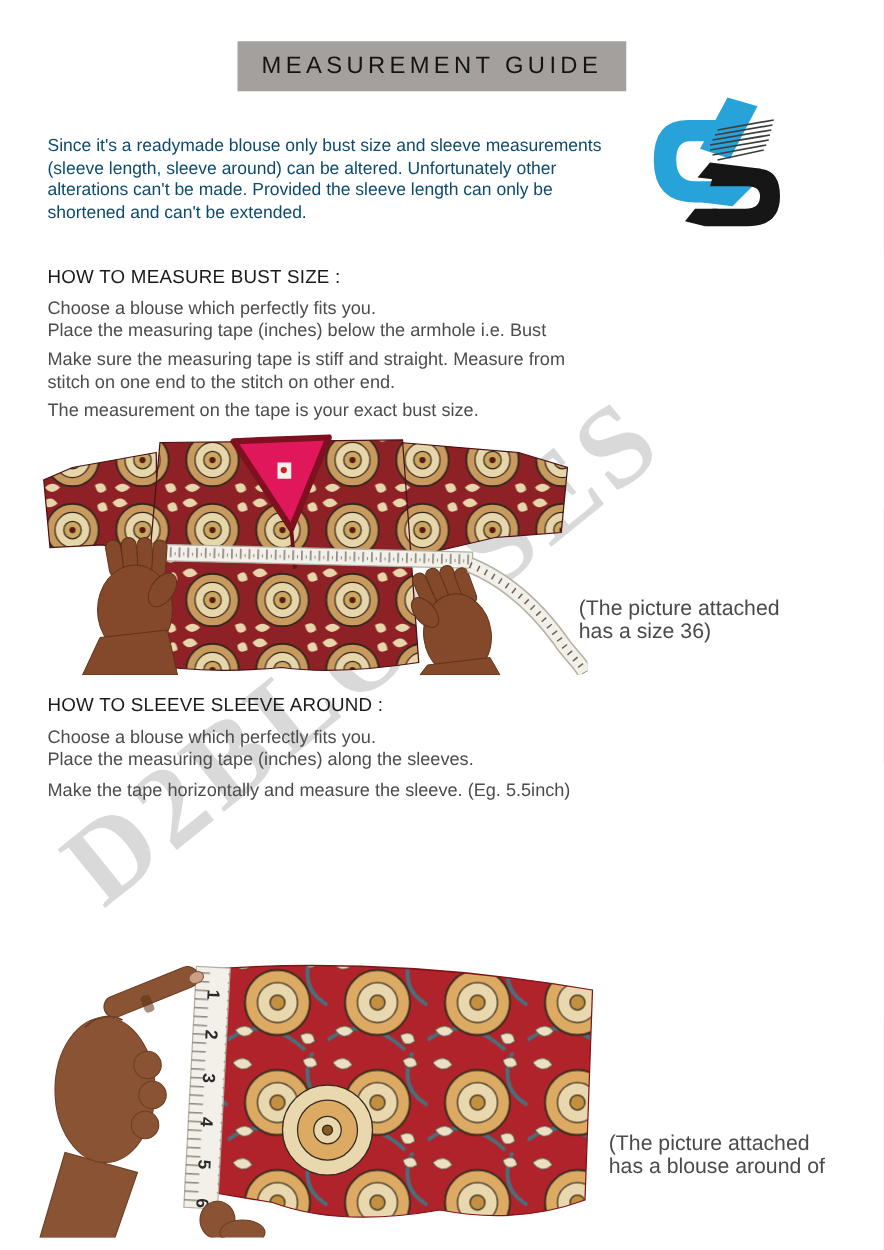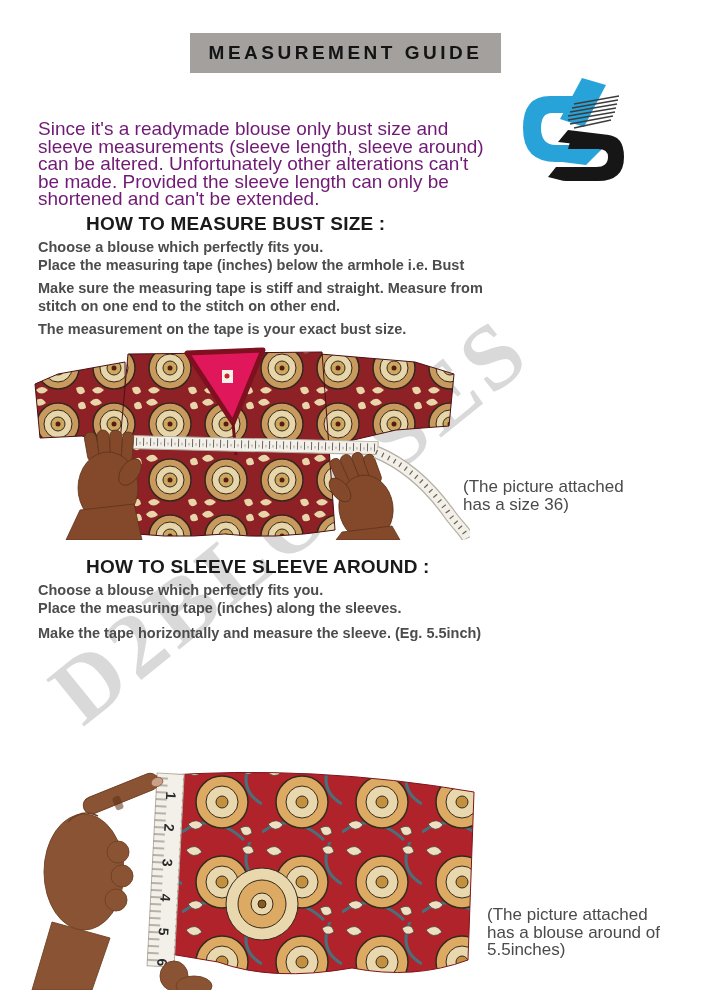--- a/index.html
+++ b/index.html
@@ -16,32 +16,32 @@
     font-size:92px;letter-spacing:5px;white-space:nowrap;
     color:rgba(128,128,128,0.30);
     transform:rotate(-39deg);transform-origin:0 60%;
     pointer-events:none;user-select:none;
   }
   .z2{z-index:2;}
   
   .title-box{
     left:190px;top:33px;width:311px;height:40px;
     background:#a3a09e;color:#141414;
-    font-size:19px;font-weight:bold;letter-spacing:3.5px;
+    font-size:19px;font-weight:normal;letter-spacing:3.5px;
     text-align:center;line-height:40px;
   }
   
-  .intro{left:38px;top:120px;width:452px;font-size:19px;line-height:17.5px;color:#701a75;}
-  
-  .sec-head{font-size:19px;font-weight:bold;color:#1a1a1a;letter-spacing:0.2px;margin-left:48px;}
+  .intro{left:38px;top:108px;width:452px;font-size:14px;line-height:17.5px;color:#0c4a6e;}
+  
+  .sec-head{font-size:15px;font-weight:normal;color:#1a1a1a;letter-spacing:0.2px;}
   .bust-head{left:38px;top:213px;}
   .sleeve-head{left:38px;top:556px;}
   
   .steps{font-size:14.5px;line-height:17.5px;color:#4c4c4c;}
-  .steps p{margin:0;font-weight:bold;}
+  .steps p{margin:0;}
   .bust-steps{left:38px;top:239px;width:447px;}
   .sleeve-steps{left:38px;top:582px;width:567px;}
   .gap6{margin-top:6px !important;}
   .gap8{margin-top:8px !important;}
   .w435{width:435px;}
   
   .caption{font-size:17px;line-height:17.5px;color:#4a4a4a;}
   .cap-bust{left:463px;top:478px;width:175px;}
   .cap-sleeve{left:487px;top:906px;width:190px;}
   
@@ -231,16 +231,15 @@
       <g fill="#8a5434" stroke="#6e3f24" stroke-width="0.9">
         <ellipse cx="152" cy="214" rx="14" ry="15"></ellipse>
         <ellipse cx="172" cy="224" rx="18" ry="10"></ellipse>
       </g>
     </svg>
   </div>
 
   <div class="abs z2 caption cap-sleeve">
     <div>(The picture attached</div>
     <div>has a blouse around of</div>
-    <div>5.5inches)</div>
   </div>
 
 </div>
 
 </body></html>

